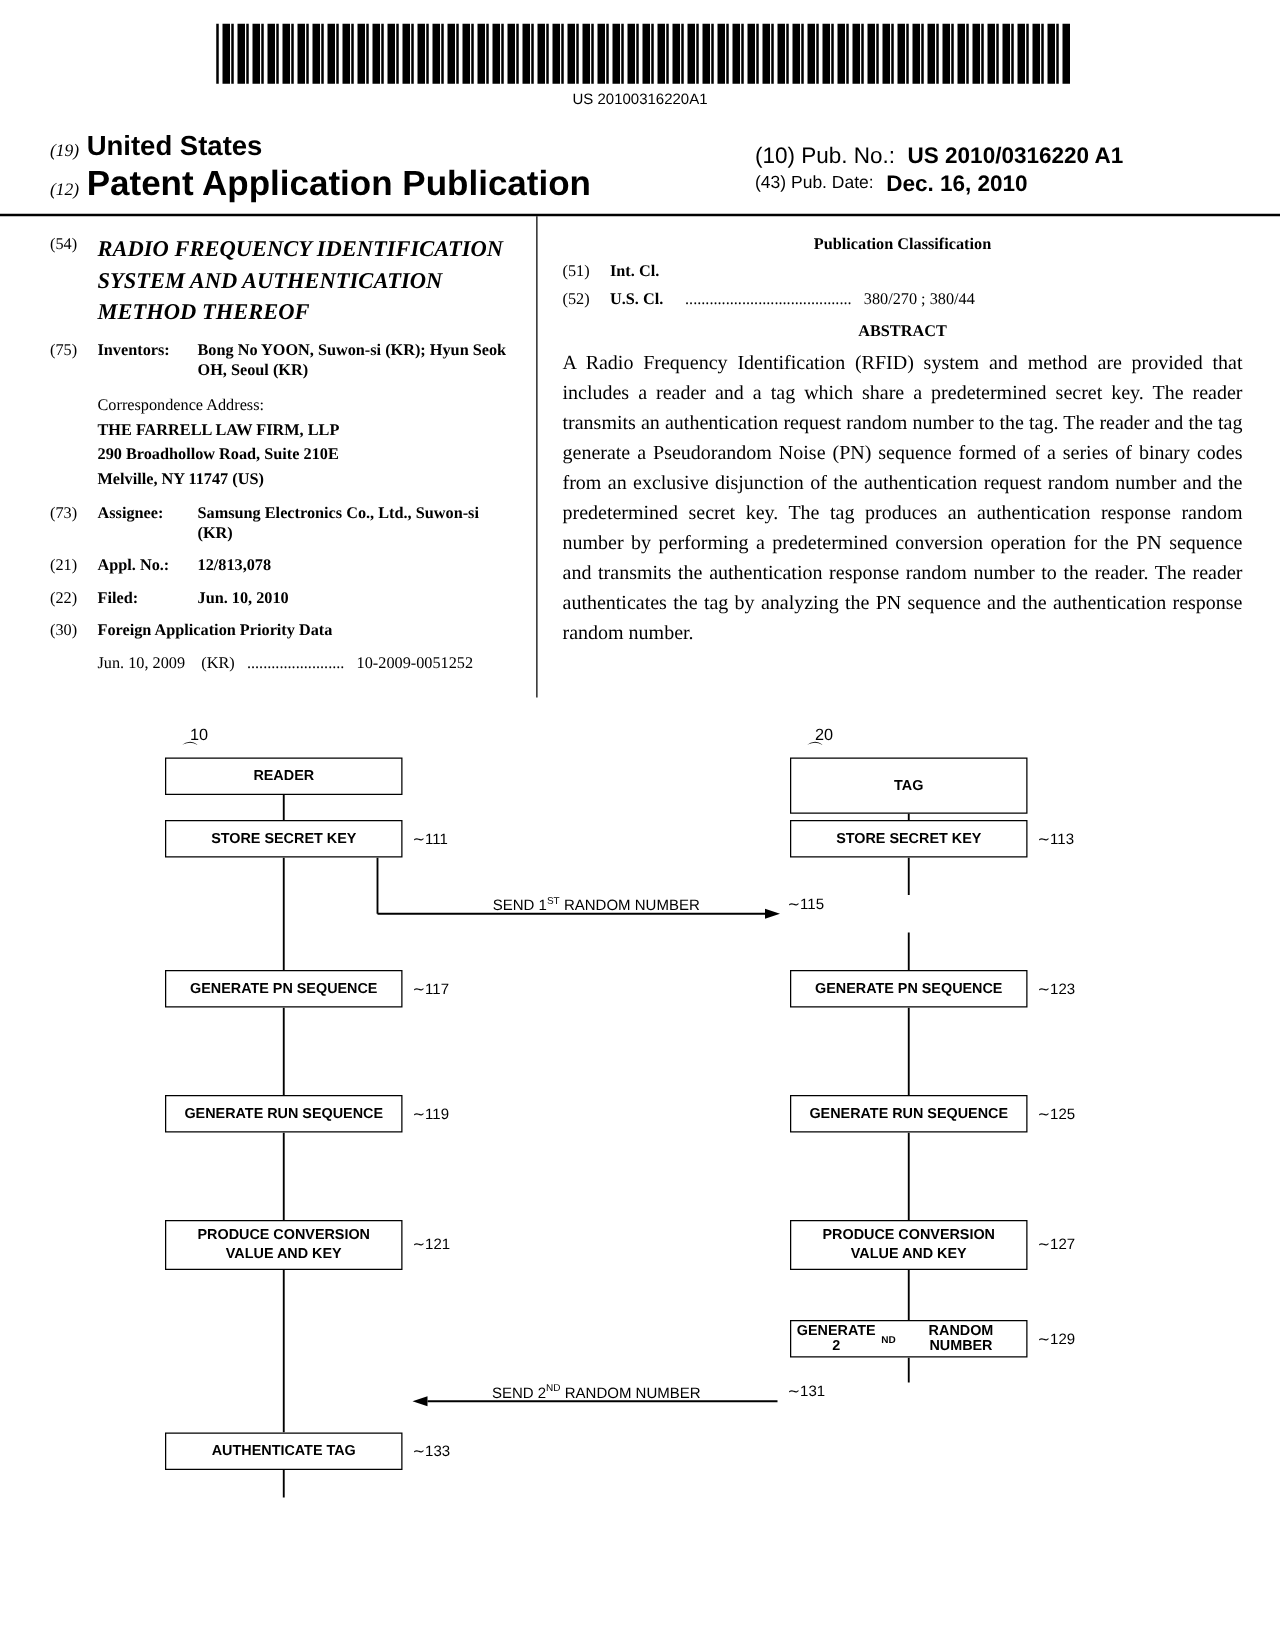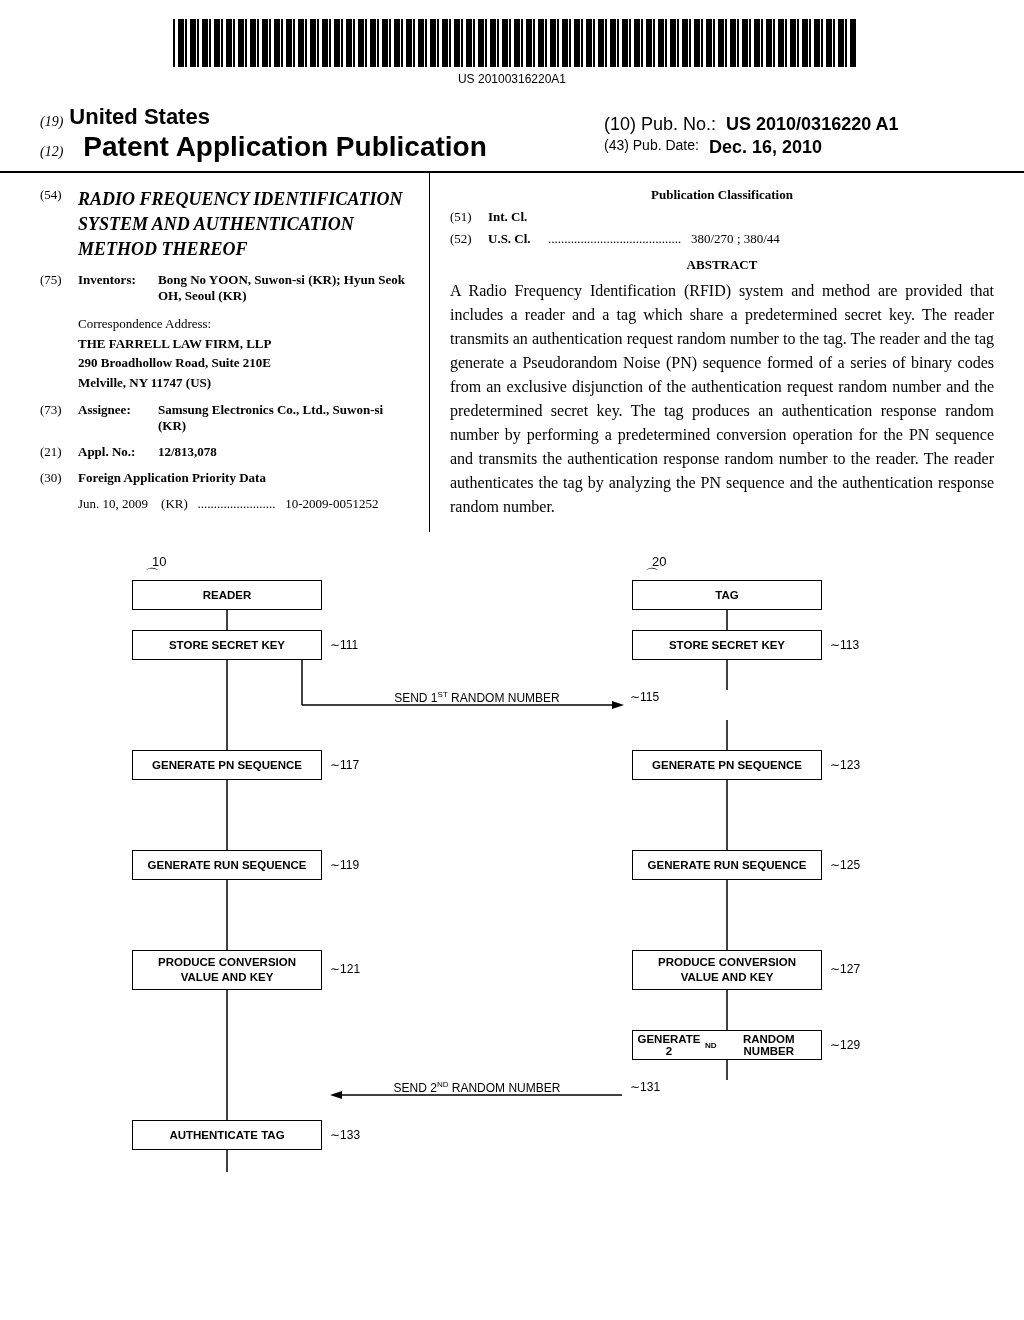--- a/index.html
+++ b/index.html
@@ -351,21 +351,21 @@
     <div class="patent-number-top">US 20100316220A1</div>
   </div>
 
   <div class="header-section">
     <div class="header-top-row">
       <div class="header-left">
         <div style="display:flex; align-items:flex-end; gap:6px;">
           <span class="us-label">(19)</span>
           <span style="font-size:22px; font-weight:bold; font-family:Arial,sans-serif;">United States</span>
         </div>
-        <div style="display:flex; align-items:baseline; gap:20px; margin-top:2px;">
+        <div style="display:flex; align-items:baseline; gap:6px; margin-top:2px;">
           <span class="us-label">(12)</span>
           <span class="patent-app-title">Patent Application Publication</span>
         </div>
       </div>
       <div class="header-right">
         <div class="pub-no-line">
           <span class="pub-no-label">(10) Pub. No.:</span>
           <span class="pub-no-value">US 2010/0316220 A1</span>
         </div>
         <div class="pub-date-line">
@@ -407,20 +407,25 @@
           <span class="bold">Samsung Electronics Co., Ltd., Suwon-si (KR)</span>
         </span>
       </div>
 
       <div class="field-row">
         <span class="field-num">(21)</span>
         <span class="field-label">Appl. No.:</span>
         <span class="field-content bold">12/813,078</span>
       </div>
 
+      <div class="field-row">
+        <span class="field-num">(22)</span>
+        <span class="field-label">Filed:</span>
+        <span class="field-content bold">Jun. 10, 2010</span>
+      </div>
 
       <div class="field-row">
         <span class="field-num">(30)</span>
         <span class="field-content">
           <span class="bold">Foreign Application Priority Data</span>
         </span>
       </div>
       <div style="margin-left:38px; font-size:13px; margin-bottom:10px;">
         <span>Jun. 10, 2009</span>
         &nbsp;&nbsp;
@@ -507,21 +512,21 @@
       <div style="position:absolute; left:120px; top:12px; font-family:Arial,sans-serif; font-size:13px;">10</div>
       <div style="position:absolute; left:113px; top:24px; font-size:14px; font-family:Arial,sans-serif;">⌒</div>
 
       <div style="position:absolute; left:620px; top:12px; font-family:Arial,sans-serif; font-size:13px;">20</div>
       <div style="position:absolute; left:613px; top:24px; font-size:14px; font-family:Arial,sans-serif;">⌒</div>
 
       <div class="fc-box" style="left:100px; top:38px; width:190px; height:30px;">
         <span>READER</span>
       </div>
 
-      <div class="fc-box" style="left:600px; top:38px; width:190px; height:30px;">
+      <div class="fc-box" style="left:600px; top:38px; width:190px; height:45px;">
         <span>TAG</span>
       </div>
 
       <div class="fc-box" style="left:100px; top:88px; width:190px; height:30px;">STORE SECRET KEY</div>
       <div class="fc-label" style="left:298px; top:96px;">∼111</div>
 
       <div class="fc-box" style="left:600px; top:88px; width:190px; height:30px;">STORE SECRET KEY</div>
       <div class="fc-label" style="left:798px; top:96px;">∼113</div>
 
       <div class="fc-arrow-label" style="left:330px; top:148px; width:230px;">

